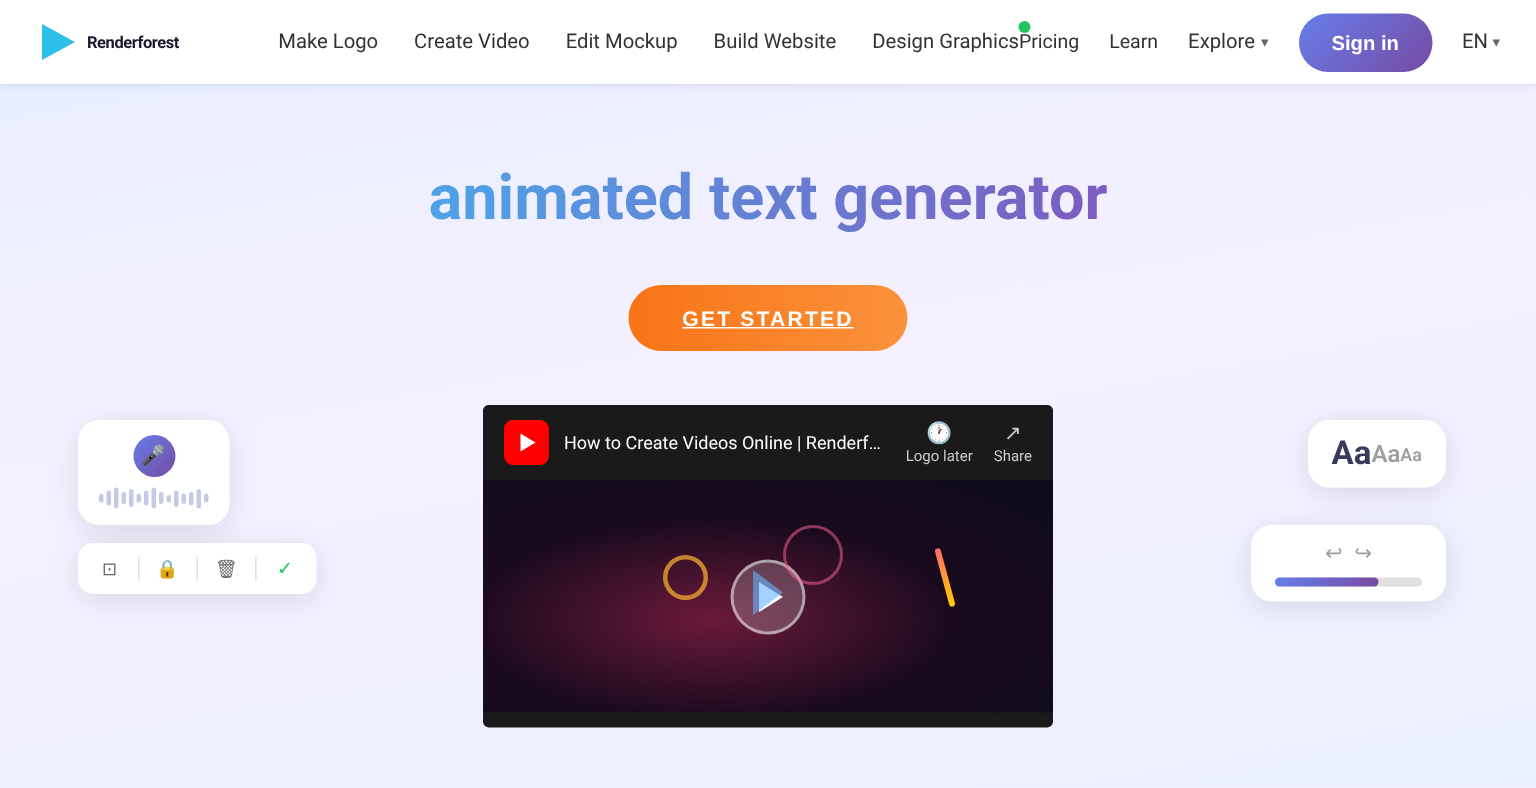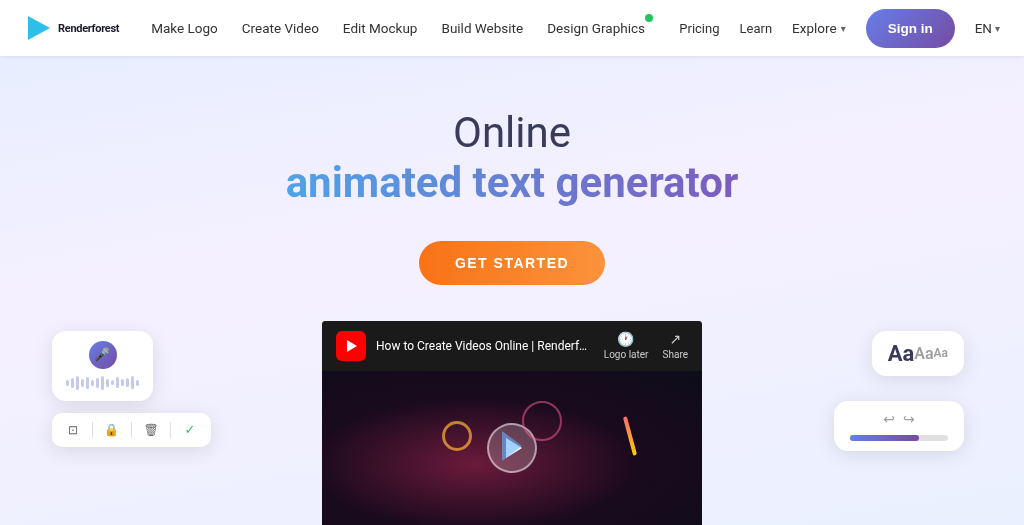--- a/index.html
+++ b/index.html
@@ -36,20 +36,21 @@
       font-size: 11px;
       font-weight: 700;
       color: #1a1a2e;
       letter-spacing: -0.3px;
     }
     .nav-links {
       display: flex;
       align-items: center;
       gap: 24px;
       flex: 1;
+      justify-content: flex-end;
     }
     .nav-link {
       font-size: 13.5px;
       color: #333;
       text-decoration: none;
       cursor: pointer;
       white-space: nowrap;
       position: relative;
     }
     .nav-link .badge {
@@ -144,20 +145,21 @@
       background: linear-gradient(90deg, #f97316, #fb923c);
       color: #fff;
       border: none;
       border-radius: 28px;
       padding: 14px 36px;
       font-size: 14px;
       font-weight: 700;
       letter-spacing: 1.5px;
       cursor: pointer;
       text-transform: uppercase;
+      text-decoration: underline;
     }
 
     
     .video-section {
       margin-top: 36px;
       display: flex;
       align-items: flex-start;
       justify-content: center;
       position: relative;
       width: 100%;
@@ -460,21 +462,20 @@
     <button class="signin-btn">Sign in</button>
     <div class="lang-btn">
       <span>EN</span>
       <span class="chevron-down">▾</span>
     </div>
   </div>
 </nav>
 
 <section class="hero">
   <h1 class="hero-title">
-    <span class="hero-title-line1">Online</span>
     <span class="hero-title-line2">animated text generator</span>
   </h1>
 
   <button class="hero-cta">GET STARTED</button>
 
   <div class="video-section">
 
     <div class="float-audio">
       <div class="mic-icon">🎤</div>
       <div class="audio-wave">

